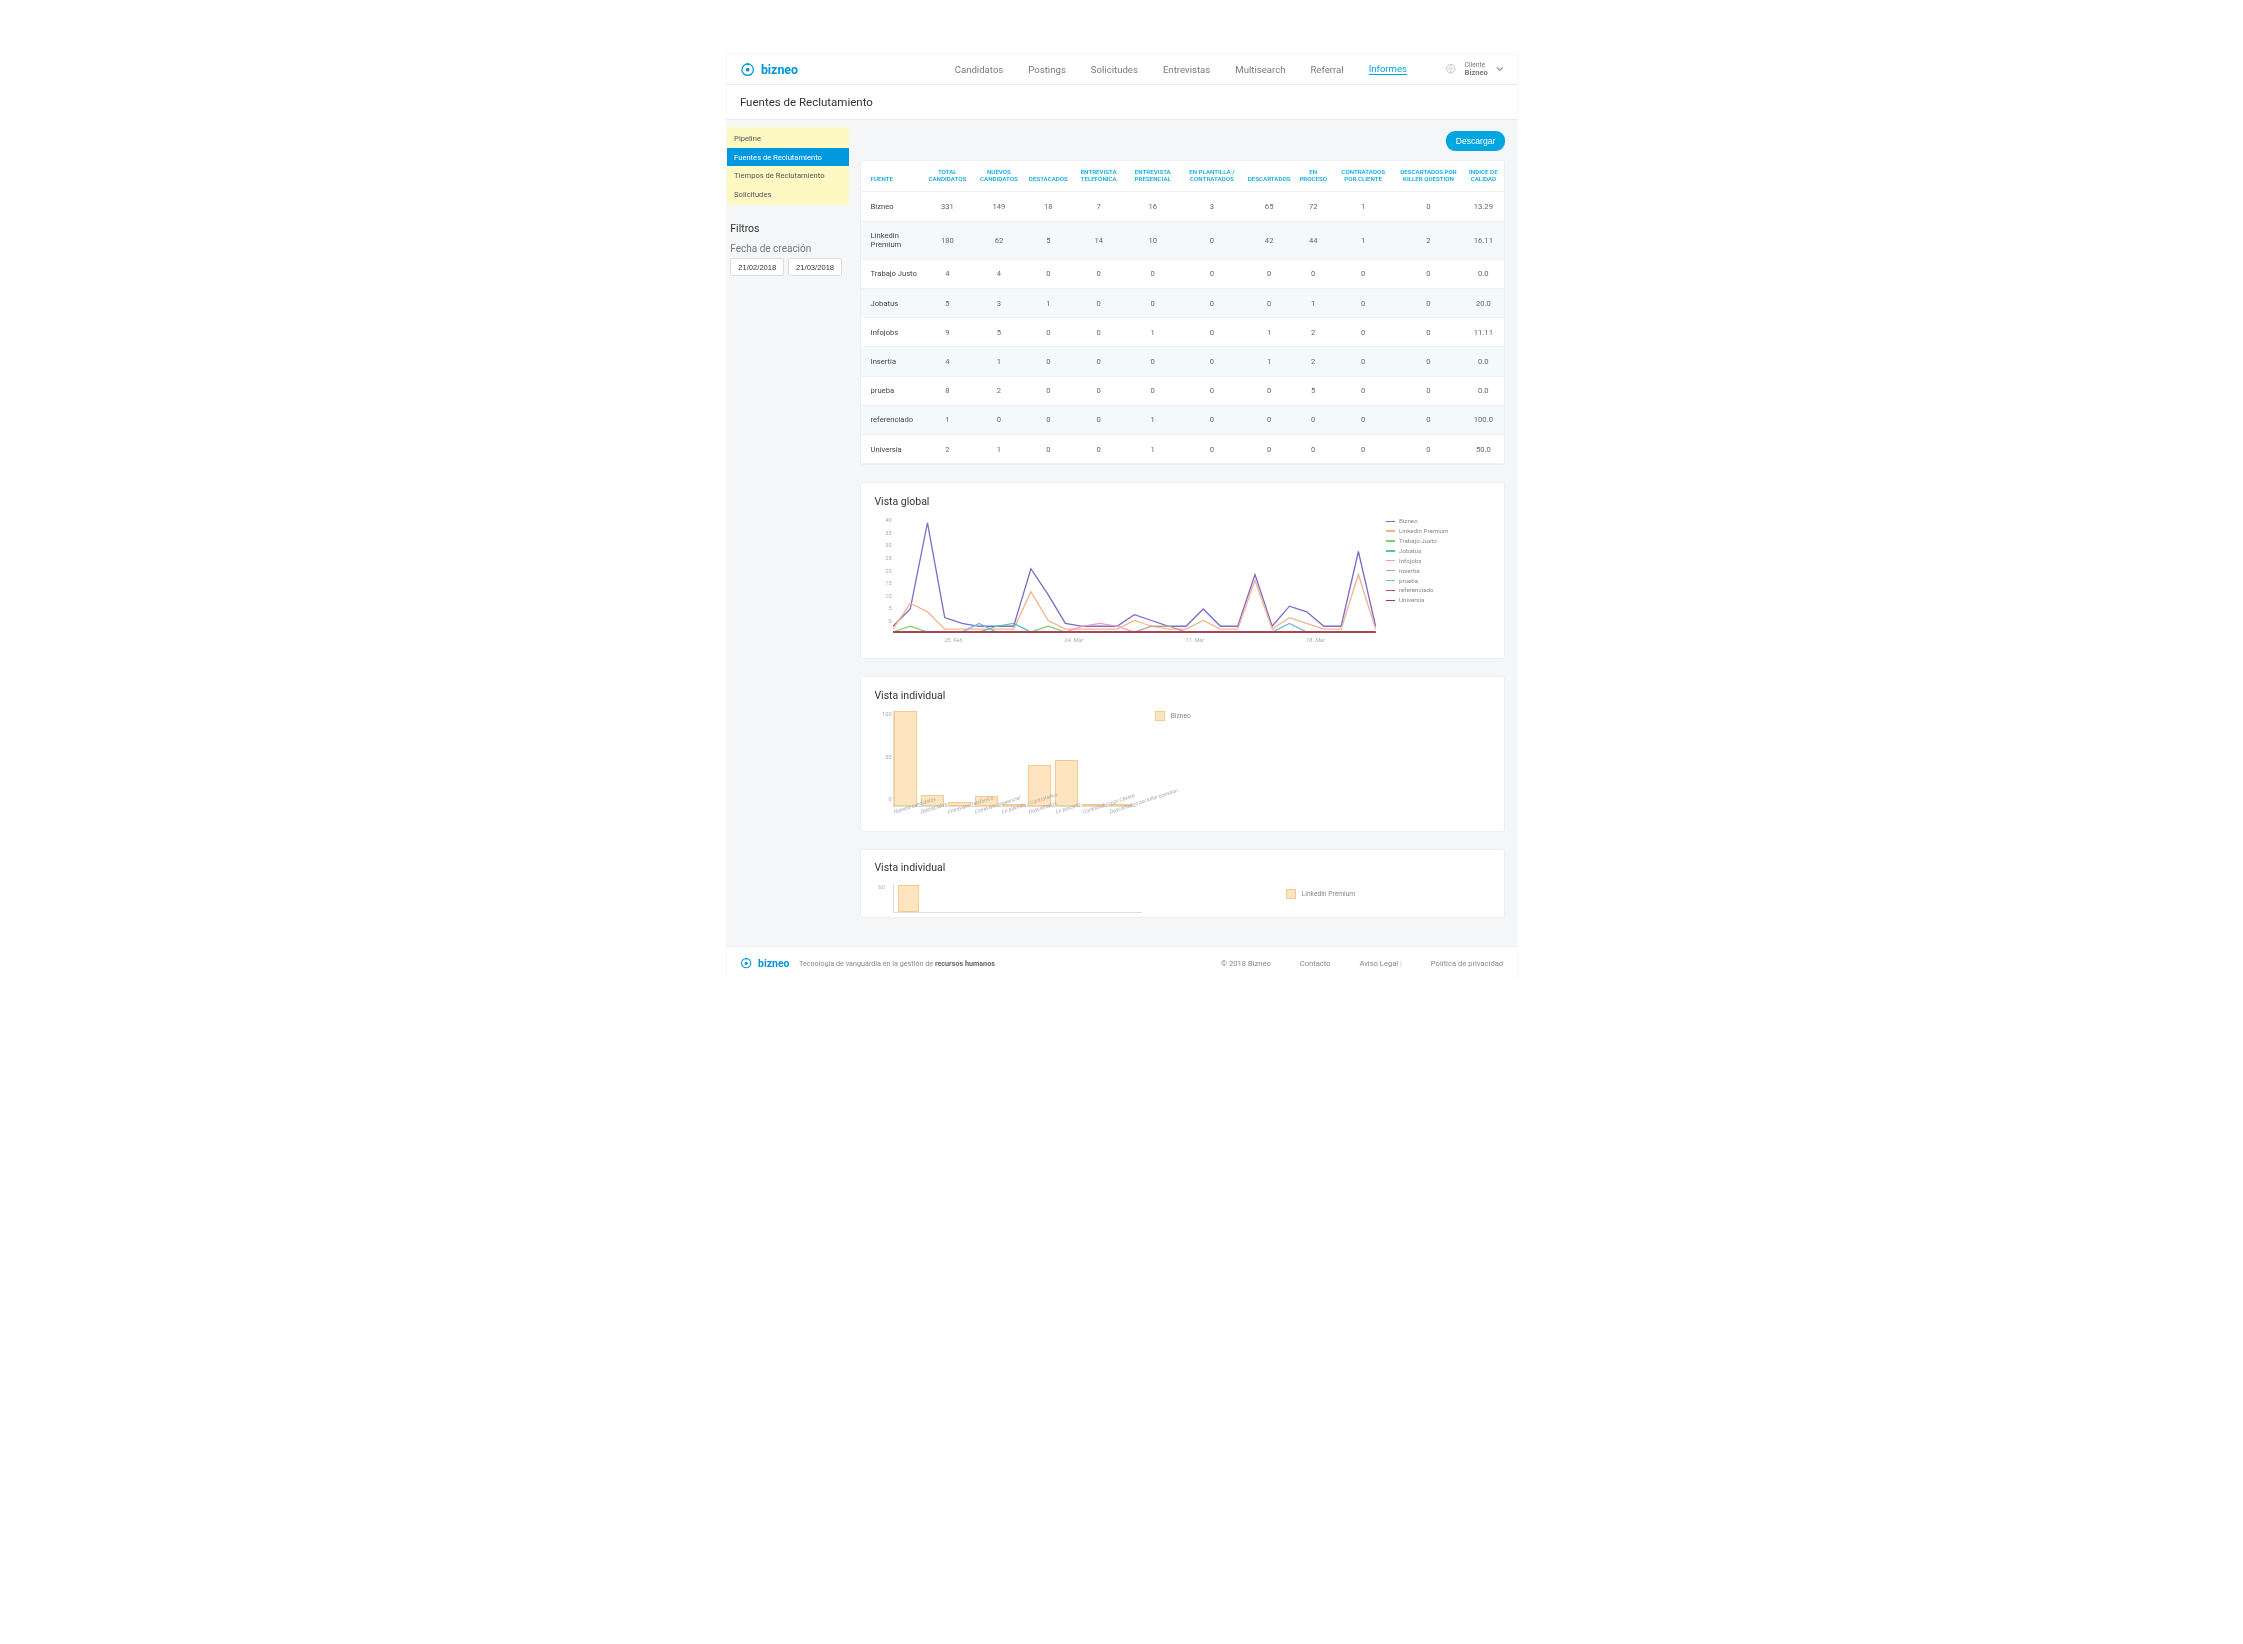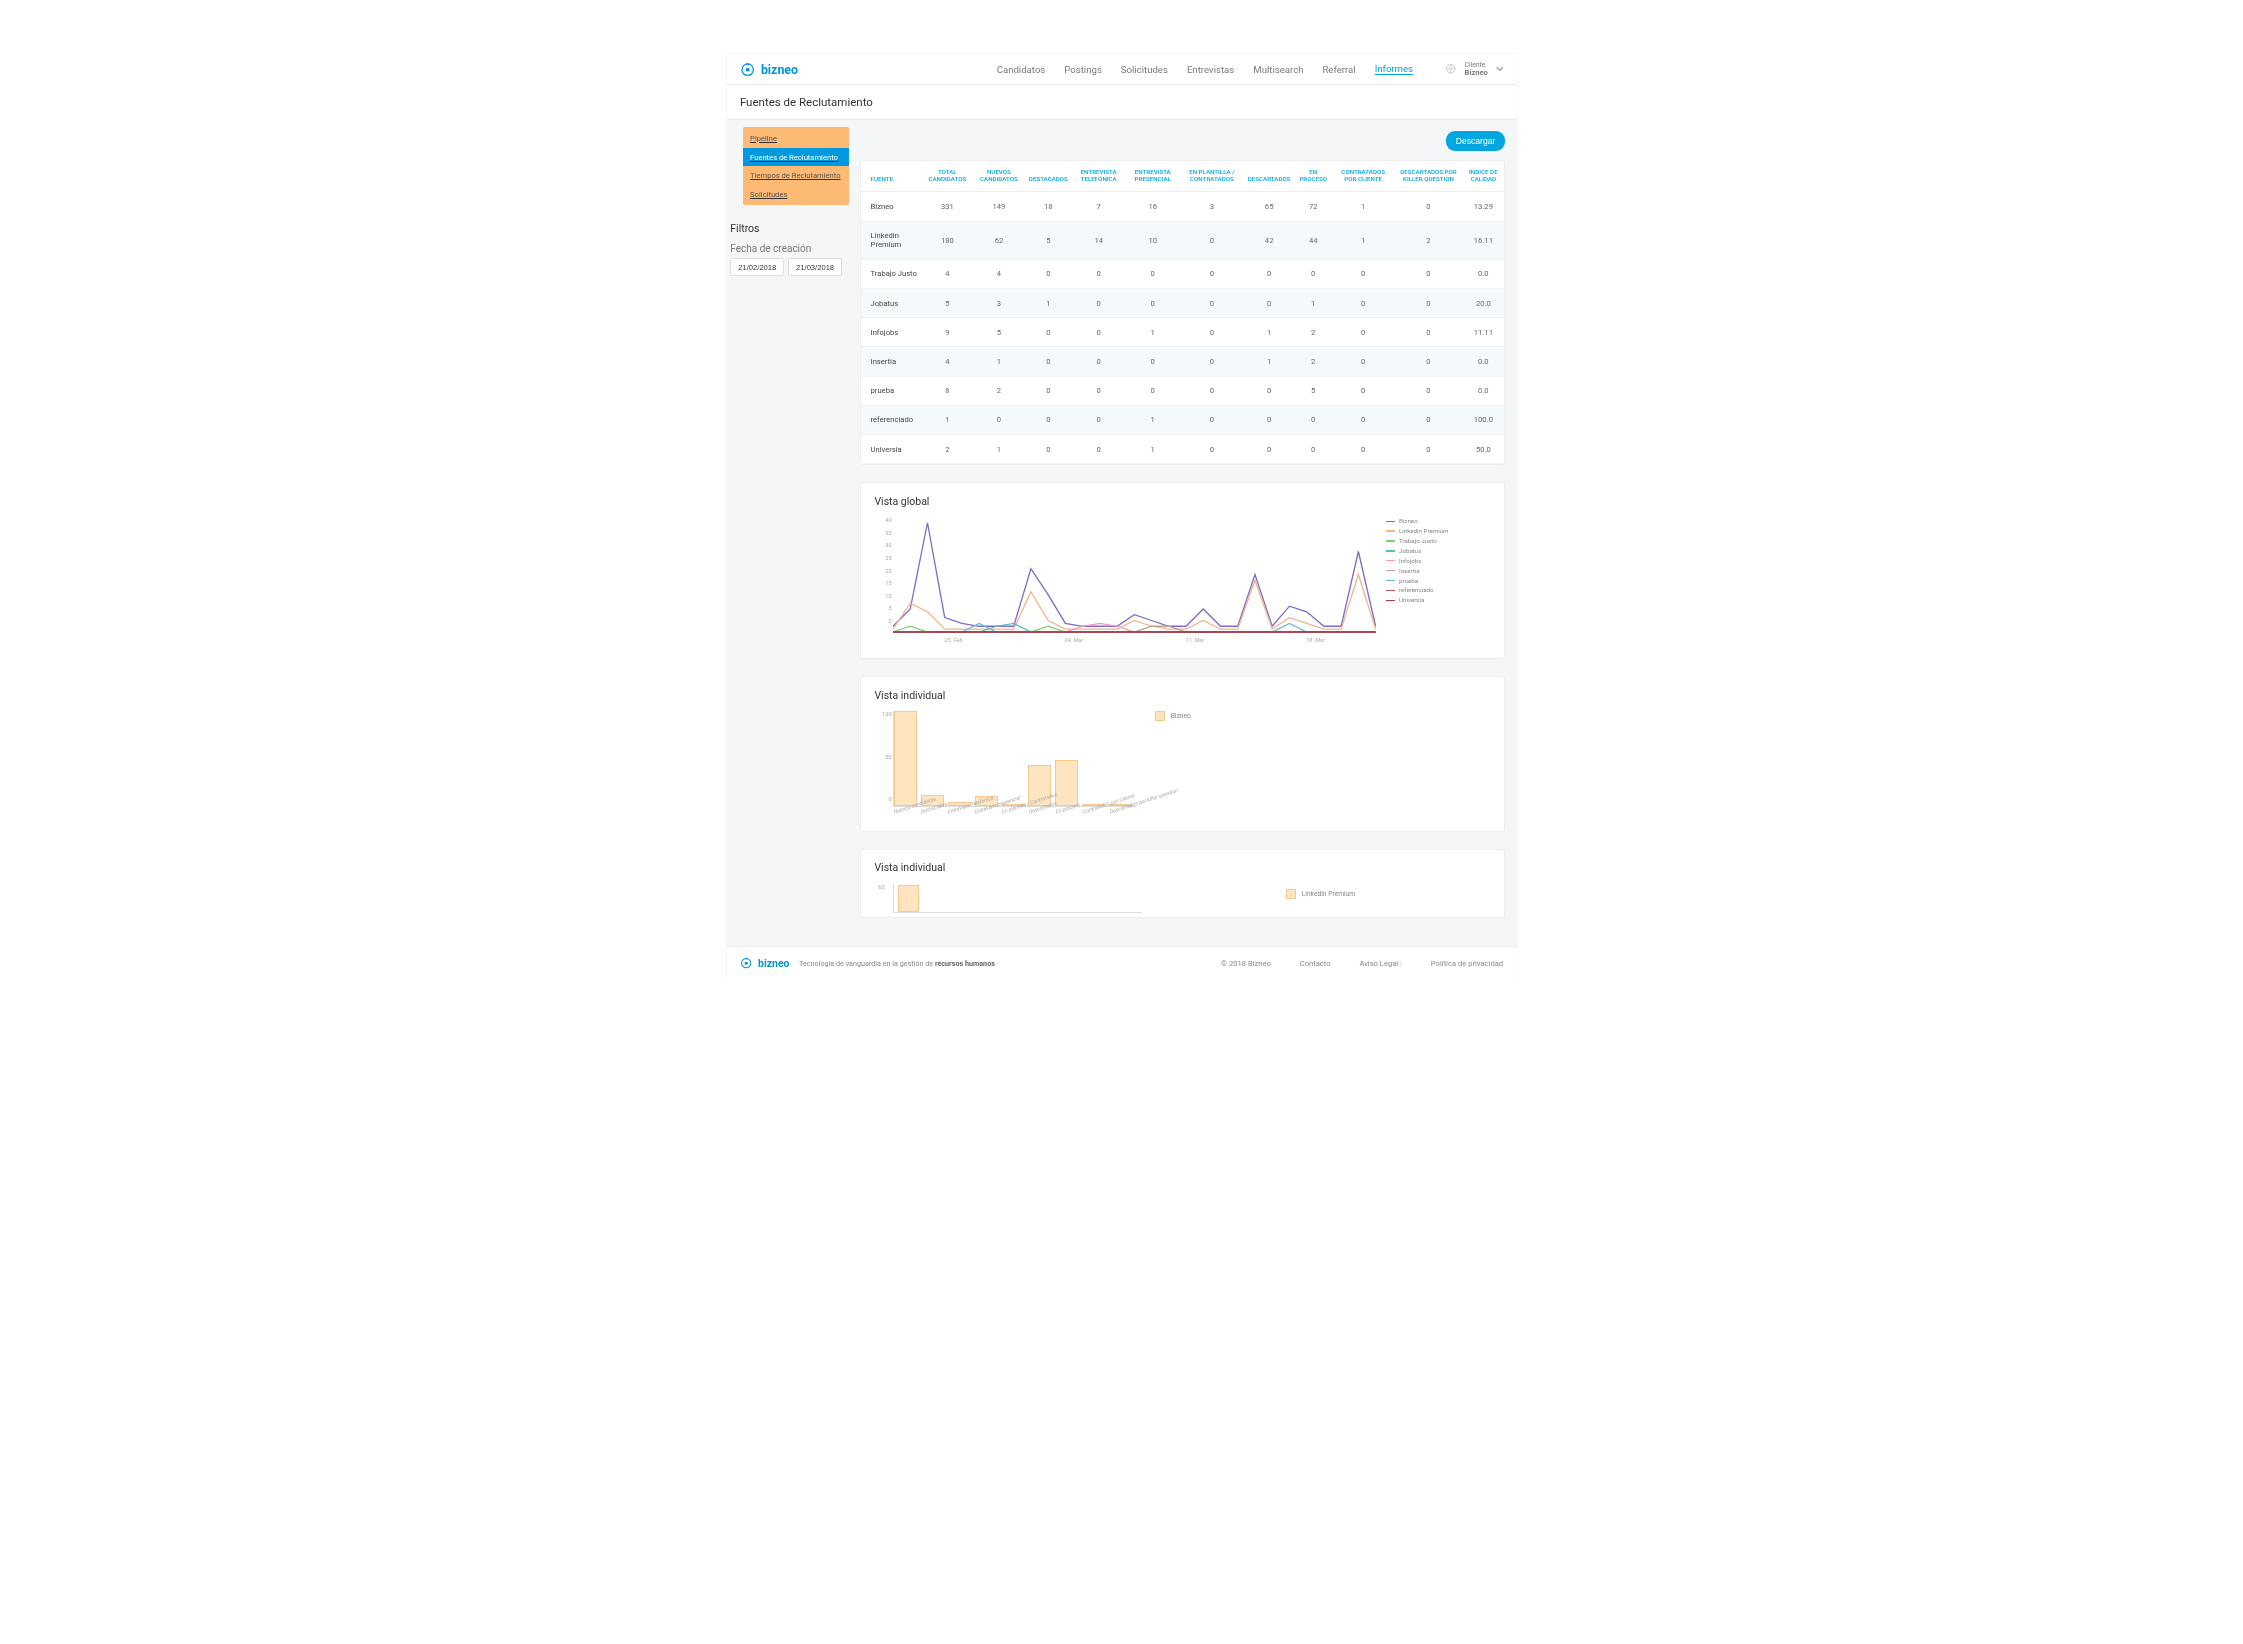--- a/index.html
+++ b/index.html
@@ -17,34 +17,34 @@
   }
 
   
   .topnav {
     display:flex; align-items:center; justify-content:space-between;
     padding: 7.6px 13.4px; border-bottom:1px solid #eaeaea;
     font-size:9.6px;
   }
   .logo { display:flex; align-items:center; gap:5.7px; color:#0096d6; font-weight:700; font-size:12.4px;}
   .logo svg { width:15.3px; height:15.3px; }
-  .nav-links { display:flex; gap:19px; align-items:center; color:#7a7a7a;}
+  .nav-links { display:flex; gap:25px; align-items:center; color:#7a7a7a;}
   .nav-links a { text-decoration:none; color:#7a7a7a; cursor:pointer;}
   .nav-links a.active { color:#00a6e0; border-bottom:1.9px solid #00a6e0; padding-bottom:0;}
   .nav-right { display:flex; align-items:center; gap:7.6px; margin-left:13.4px;}
   .nav-right .org { font-size:6.7px; line-height:1; text-align:left;}
   .nav-right .org b { font-size:7.6px; display:block;}
 
   
   .subheader { padding:9.6px 13.4px; border-bottom:1px solid #eaeaea; font-size:11.5px; color:#333;}
   
   
   .body { display:flex; background:#f5f6f7; }
   .sidebar { width:122px; padding:7.6px 0 15.3px 0; background:#f5f6f7;}
-  .side-nav { background:#fdba74; padding:1.9px 0; border-radius:1.9px; margin:0 0 17px 16px;text-decoration:underline;}
+  .side-nav { background:#fef9c3; padding:1.9px 0; border-radius:1.9px; margin:0 0 17px 0;}
   .side-nav .item { display:block; padding:4.8px 7.6px; font-size:7.6px; color:#555; cursor:pointer; text-decoration:none;}
   .side-nav .item.active { background:#0099e0; color:#fff; }
 
   .filters { padding:0 3.8px;}
   .filters h4 { font-size:10.5px; color:#333; margin-bottom:7.6px; font-weight:400;}
   .filters .label { font-size:10px; color:#777; margin-bottom:3.8px;}
   .date-row { display:flex; gap:3.8px;}
   .date-row input {
     width:54px; font-size:7.6px; padding:3.8px 3.8px; border:1px solid #ddd; border-radius:1.9px; background:#fff; color:#333; text-align:center;
   }

